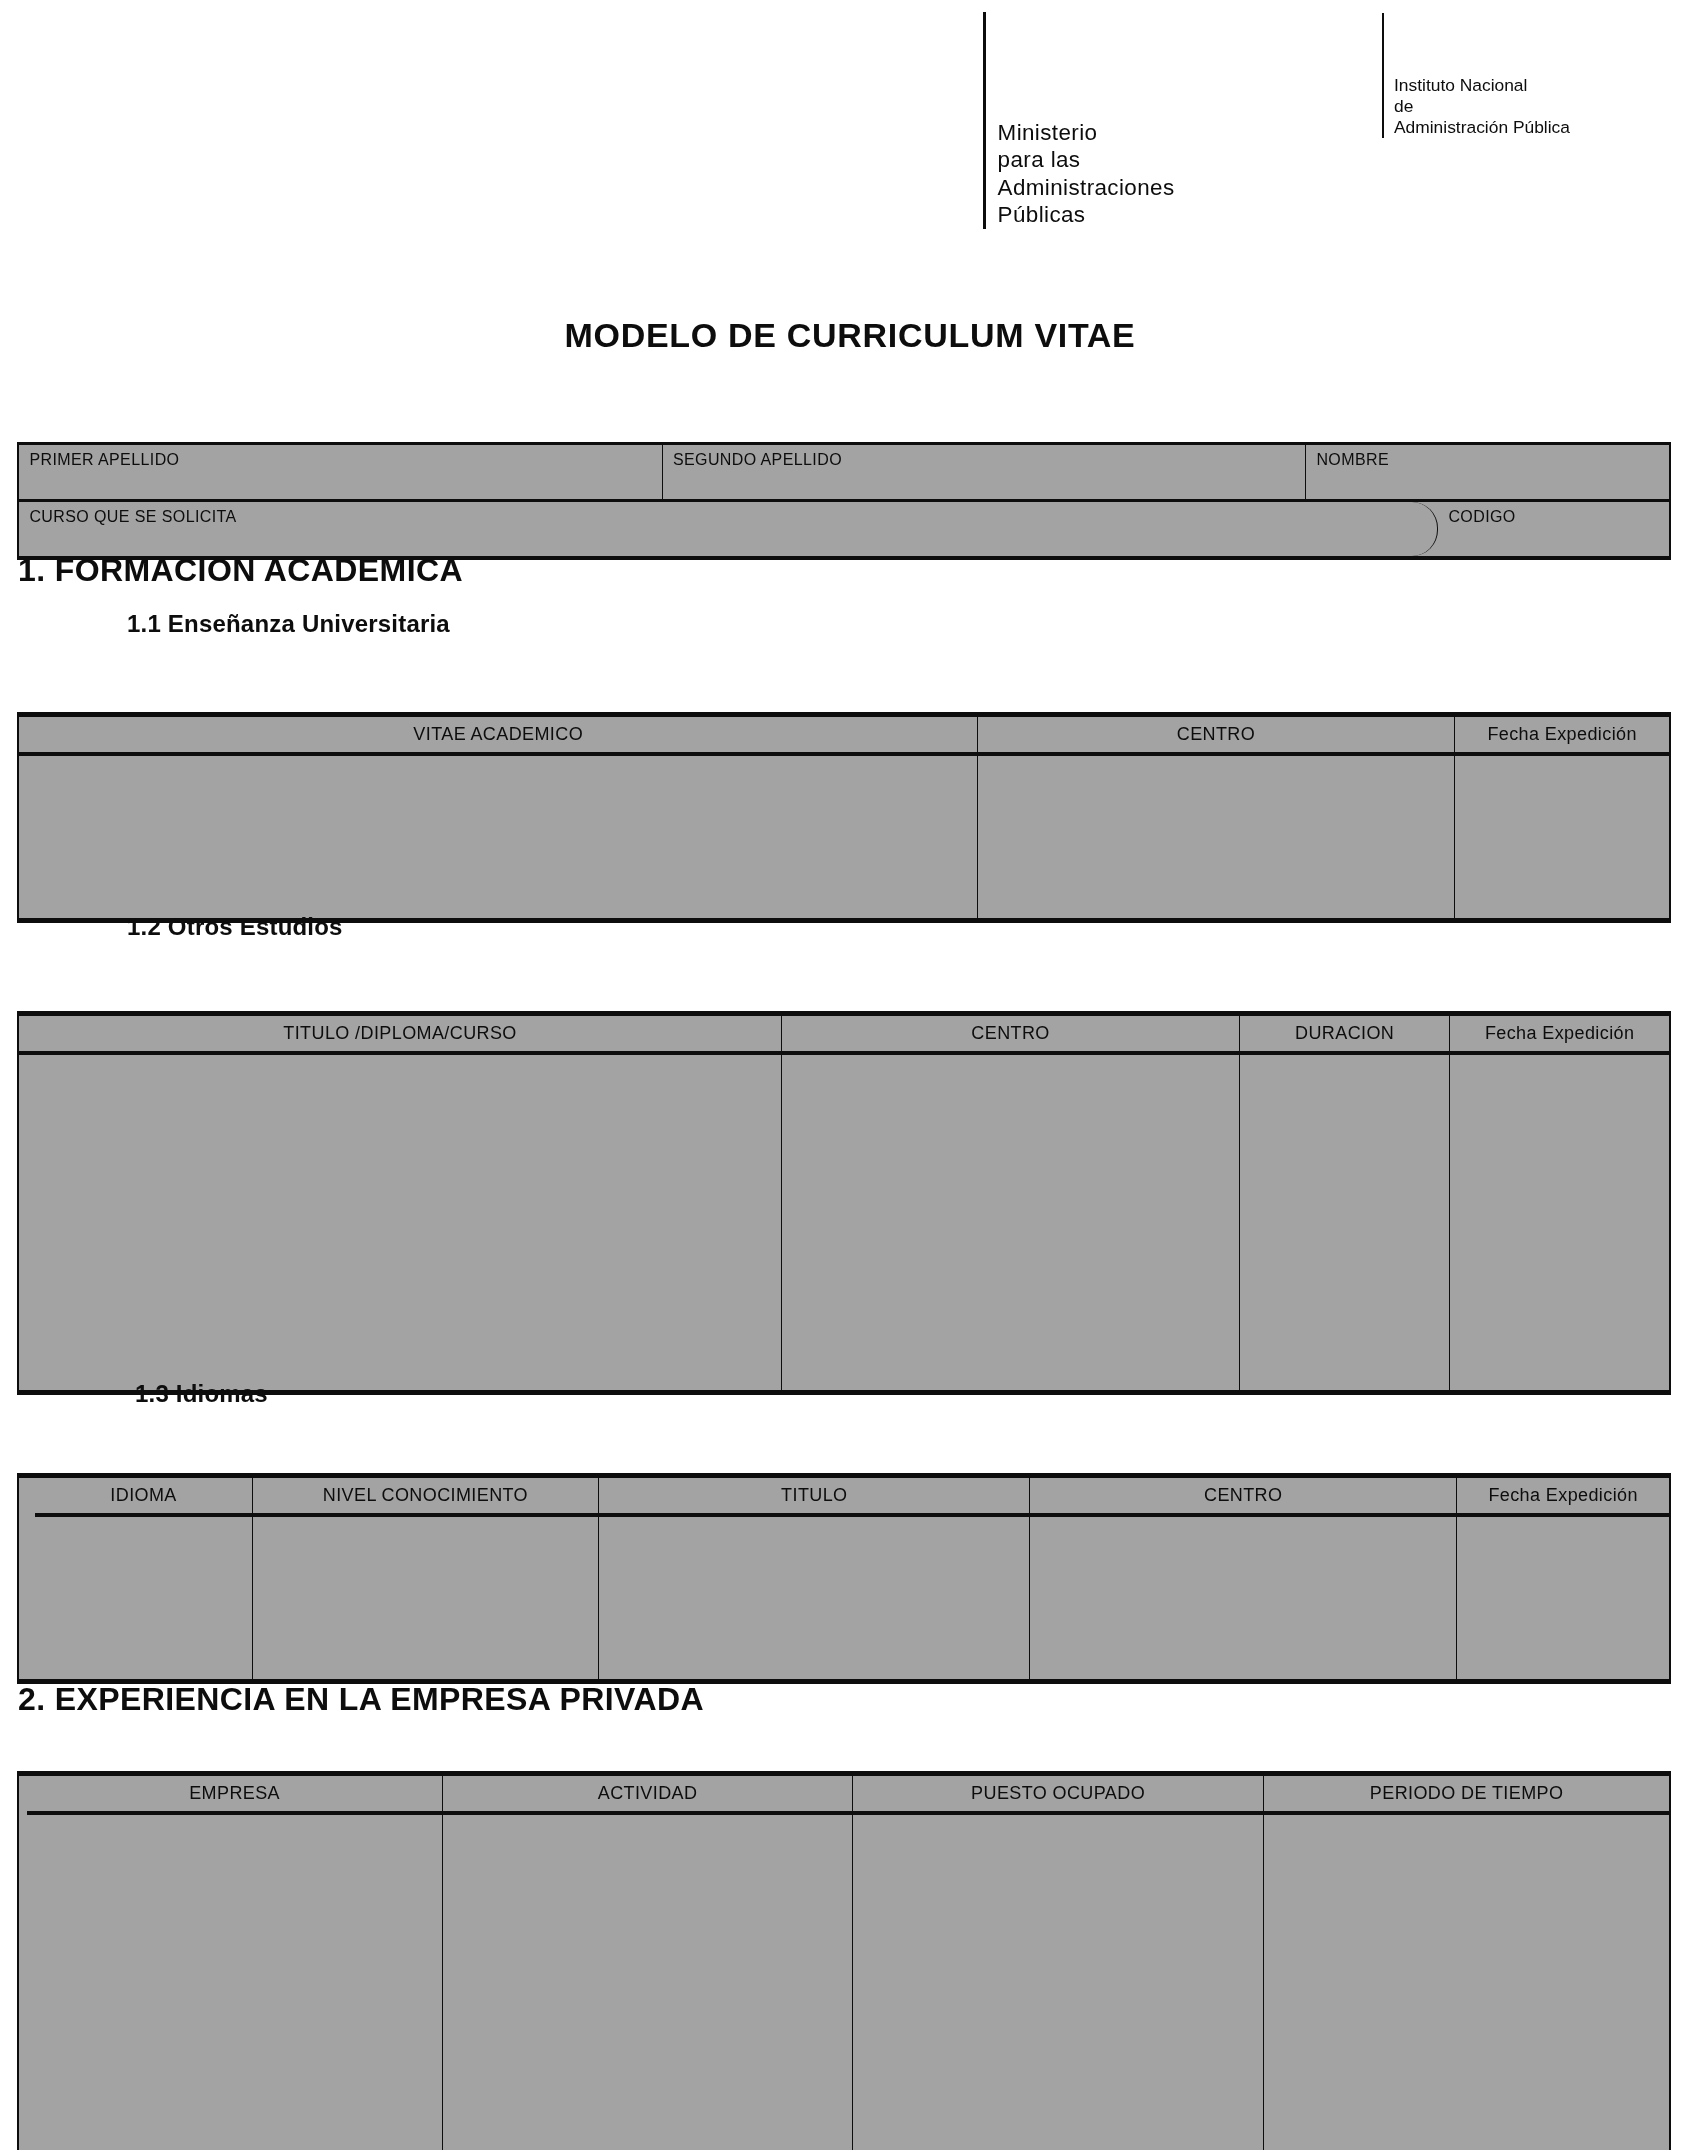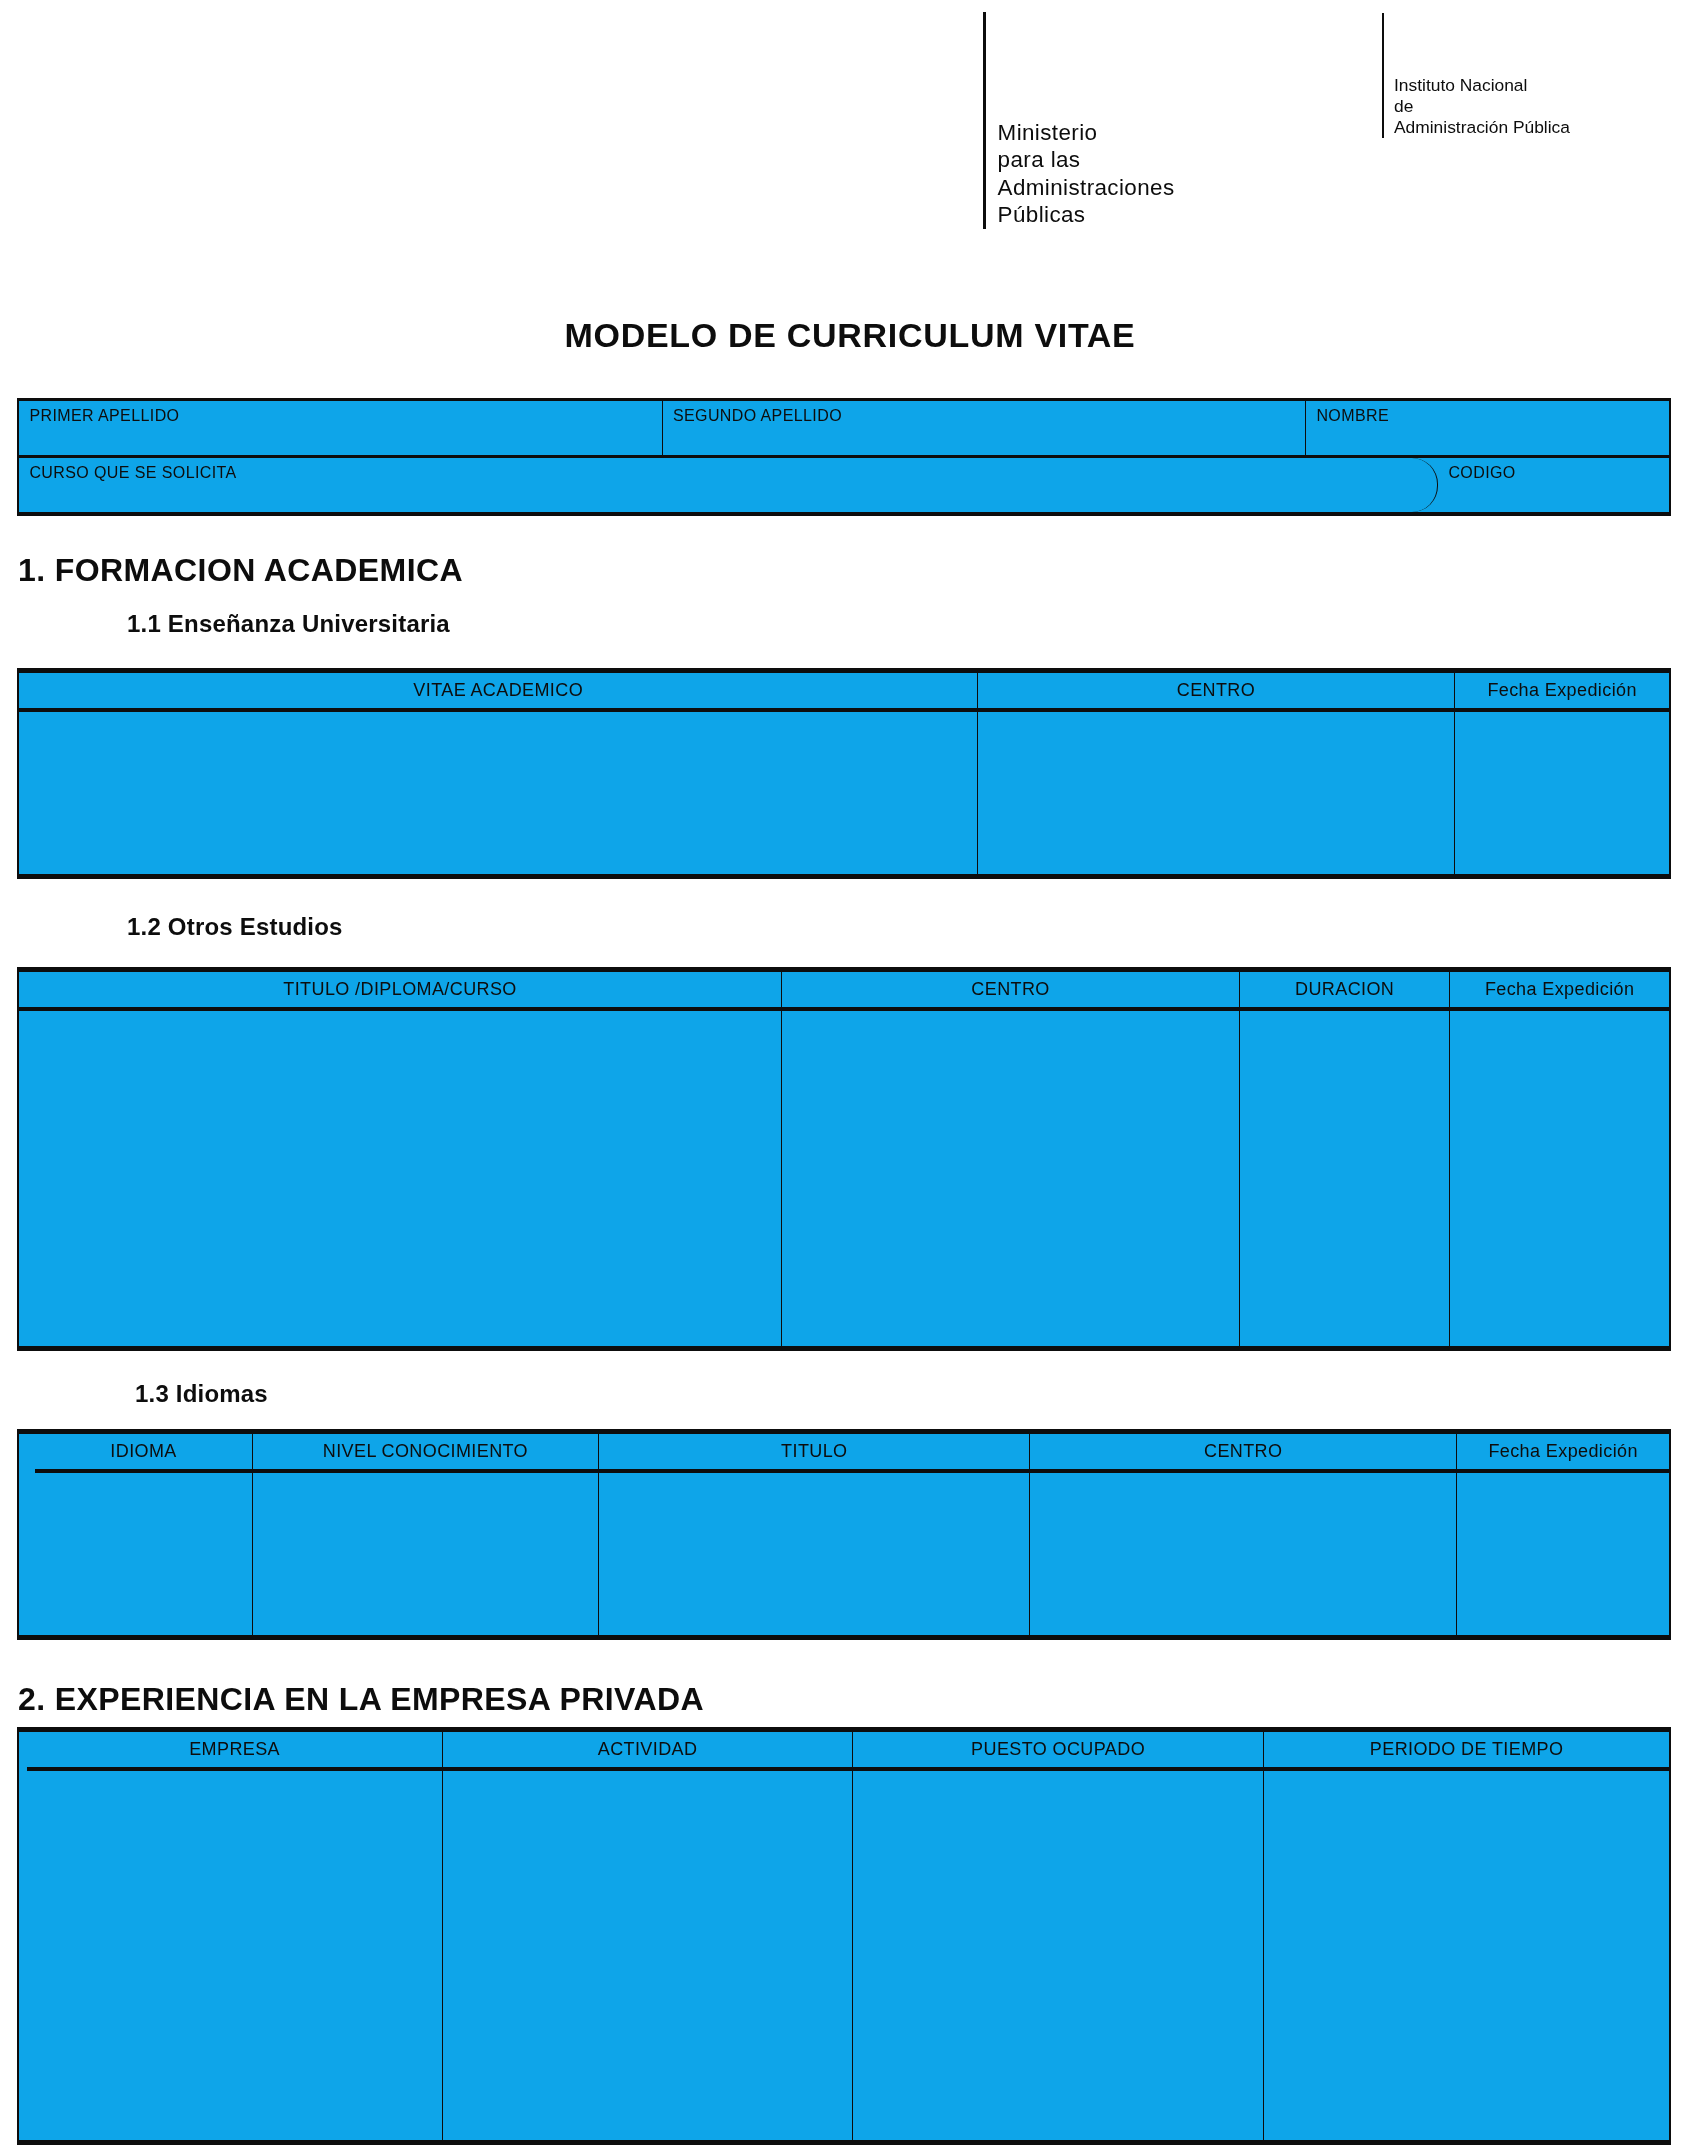--- a/index.html
+++ b/index.html
@@ -79,23 +79,24 @@
 
   
   .ftable {
     position: absolute;
     left: 17.4px;
     width: 1654px;
     box-sizing: border-box;
     border: 2.2px solid #0d0d0d;
     border-top-width: 5px;
     border-bottom-width: 5px;
-    background: #0ea5e9;
+    background: #a3a3a3;
     display: flex;
     flex-direction: column;
+    margin-top: 44px;
   }
   .hrow {
     display: flex;
     border-bottom: 4.3px solid #0d0d0d;
     flex: 0 0 auto;
   }
   .hcell {
     box-sizing: border-box;
     border-right: 1.4px solid #0d0d0d;
     height: 35px;

